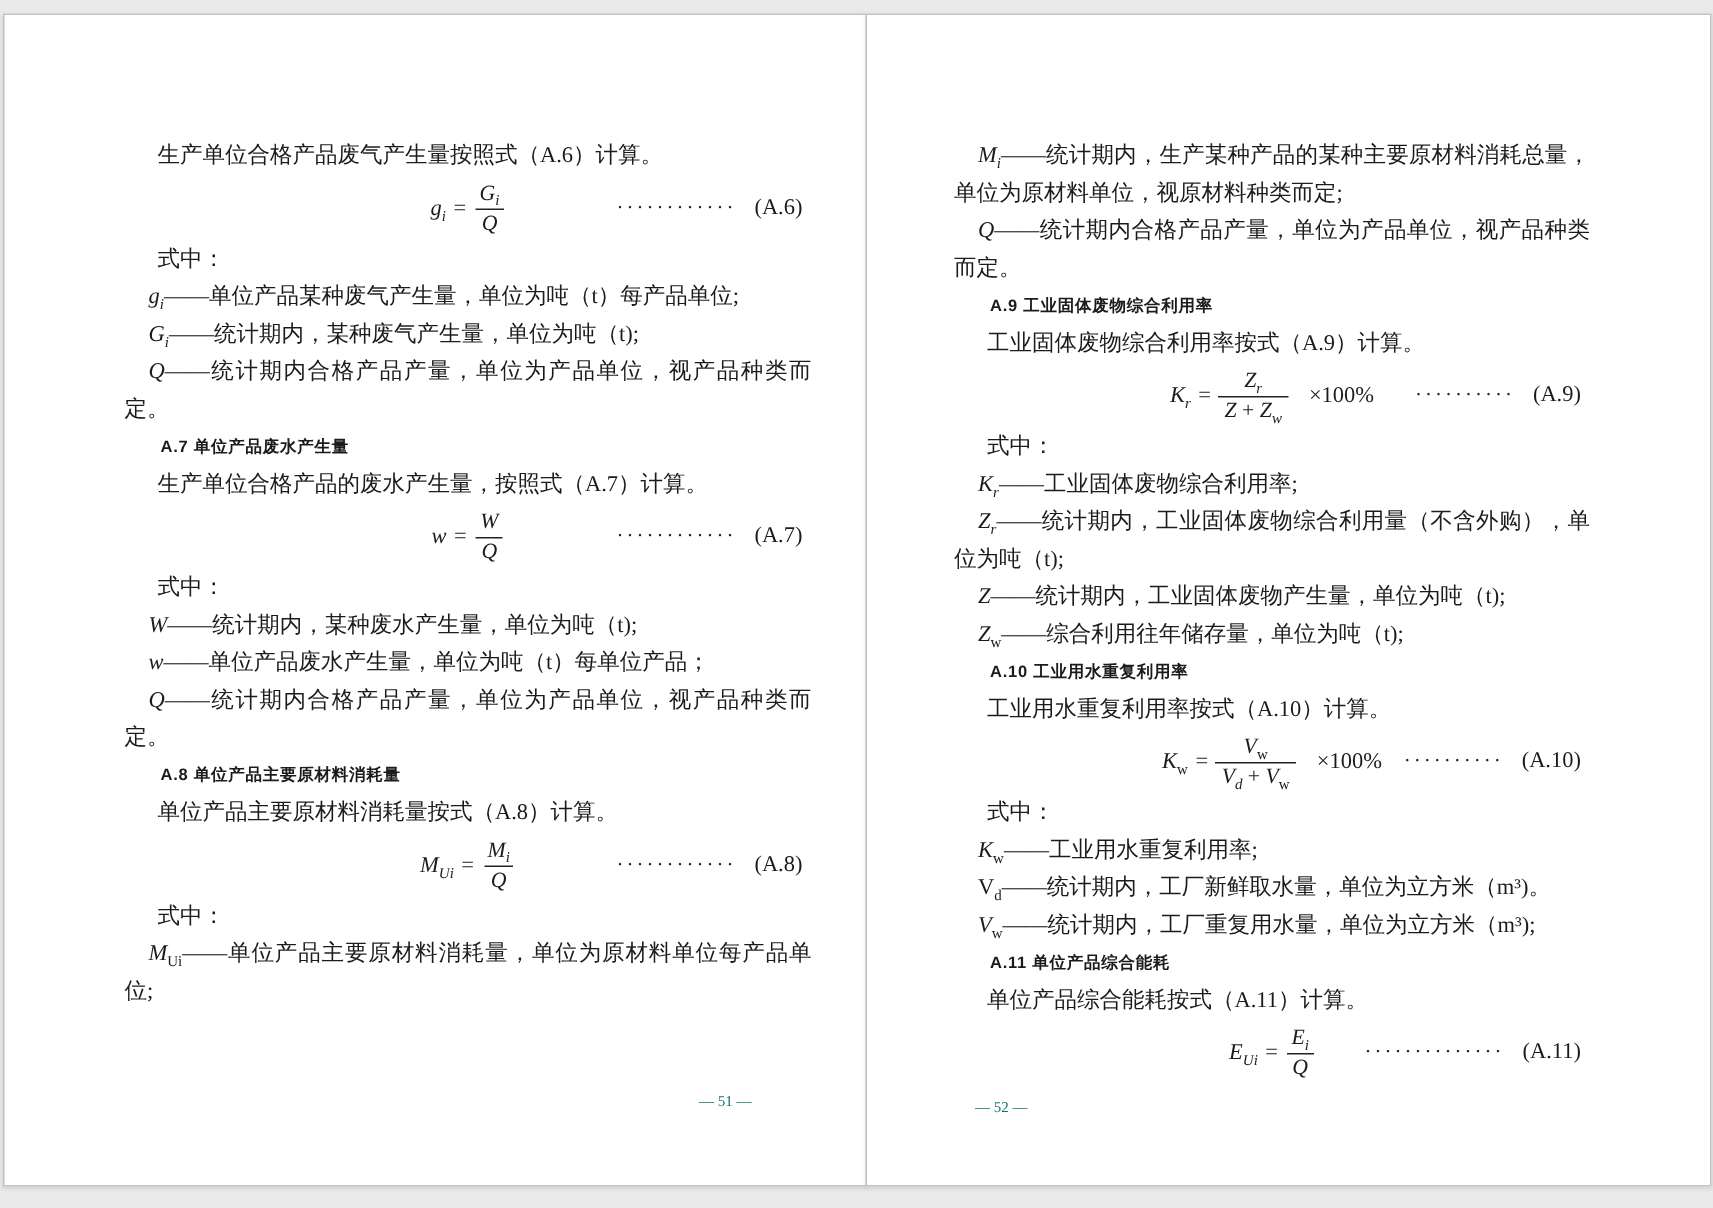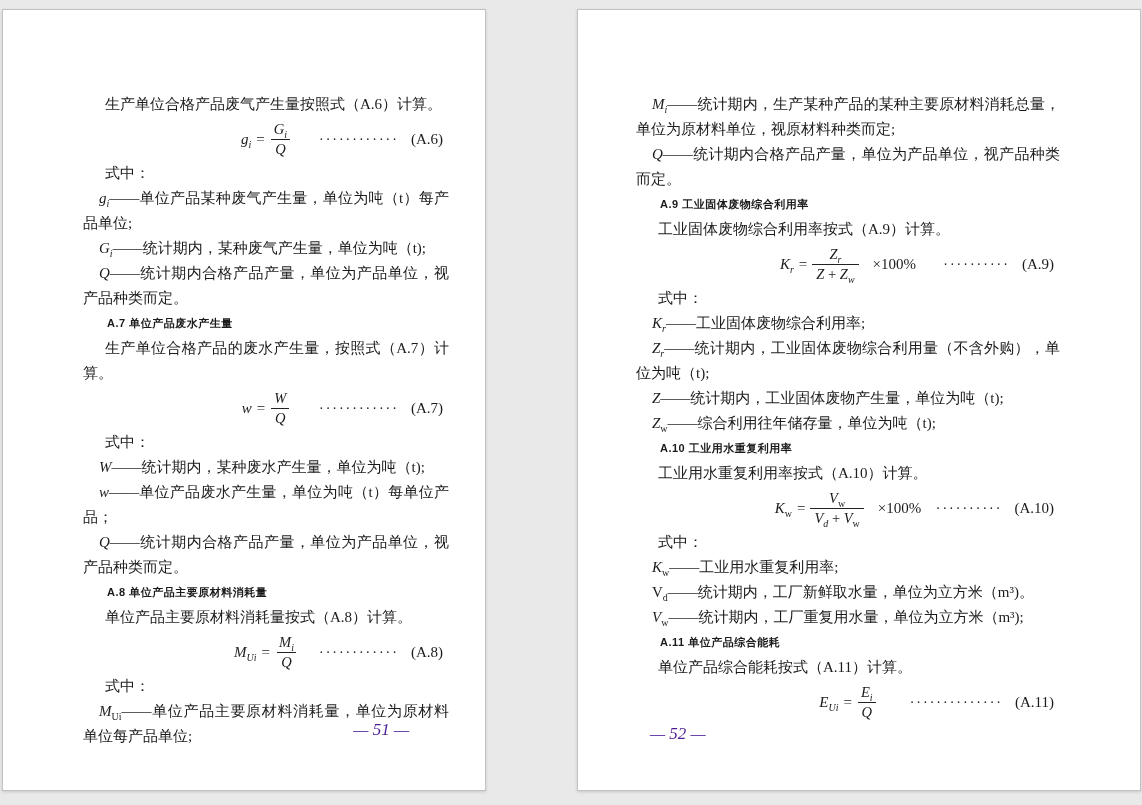--- a/index.html
+++ b/index.html
@@ -22,21 +22,21 @@
     top: 9px;
     height: 782px;
     background: #ffffff;
     border: 1px solid #c2c2c2;
     box-shadow: 0 1px 3px rgba(0,0,0,0.14);
     box-sizing: border-box;
     overflow: hidden;
   }
   #page-left {
     left: 2px;
-    width: 484px;
+    width: 576px;
     padding: 82px 36px 0 80px;
   }
   #page-right {
     left: 577px;
     width: 564px;
     padding: 82px 80px 0 58px;
   }
   .content {
     font-size: 15px;
     line-height: 25px;
@@ -93,24 +93,23 @@
     white-space: nowrap;
   }
   .dots {
     letter-spacing: 2px;
     font-size: 14px;
     color: #222;
   }
   .flabel { margin-left: 12px; font-size: 15px; }
   .page-number {
     position: absolute;
-    font-size: 17px;
-    color: #4c1d95;
+    font-size: 10px;
+    color: #0f766e;
     white-space: nowrap;
-    font-style: italic;
   }
   #page-left .page-number { right: 76px; bottom: 50px; }
   #page-right .page-number { left: 72px; bottom: 46px; }
 </style>
 </head>
 <body>
 
 <div class="spread">
 
   <div class="page" id="page-left">

